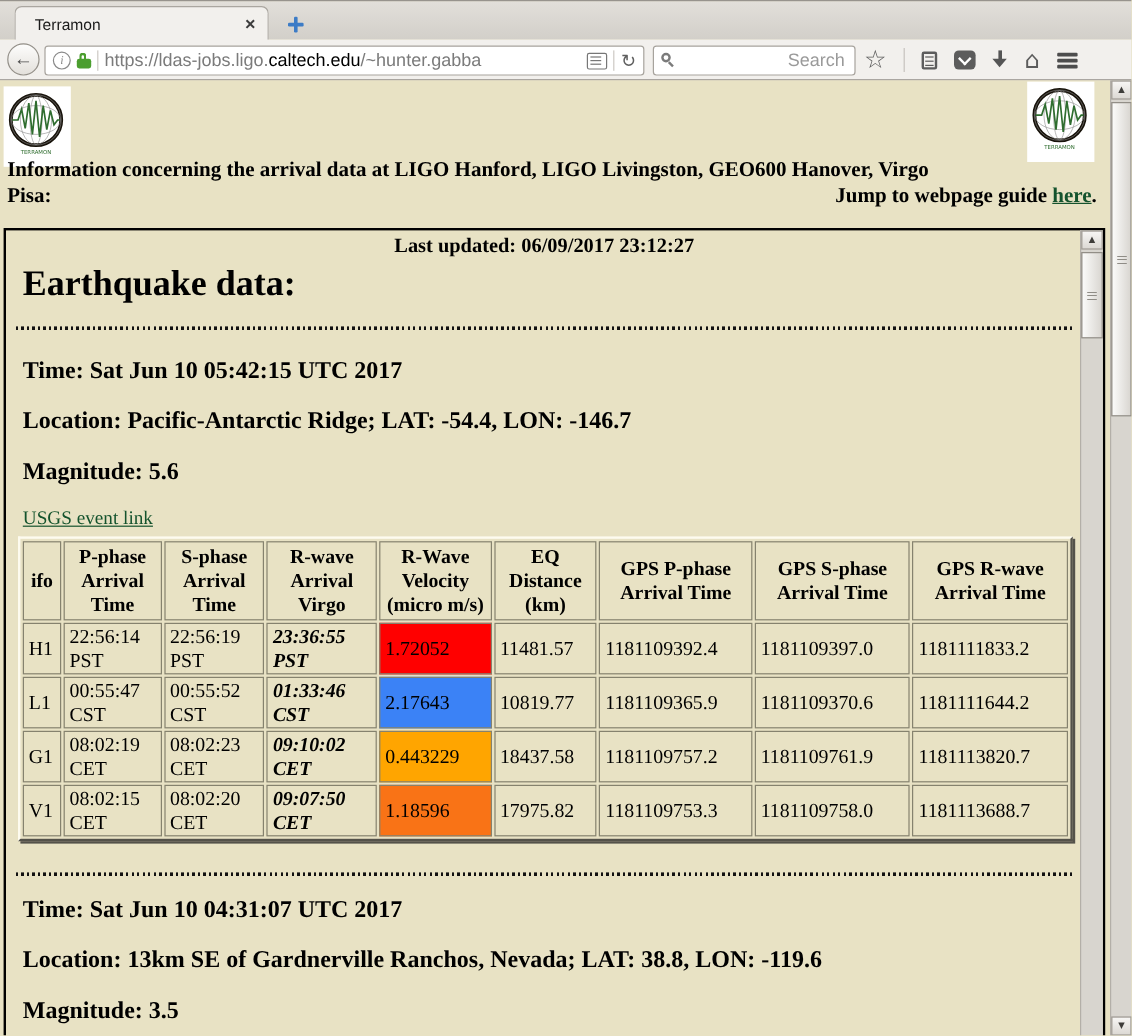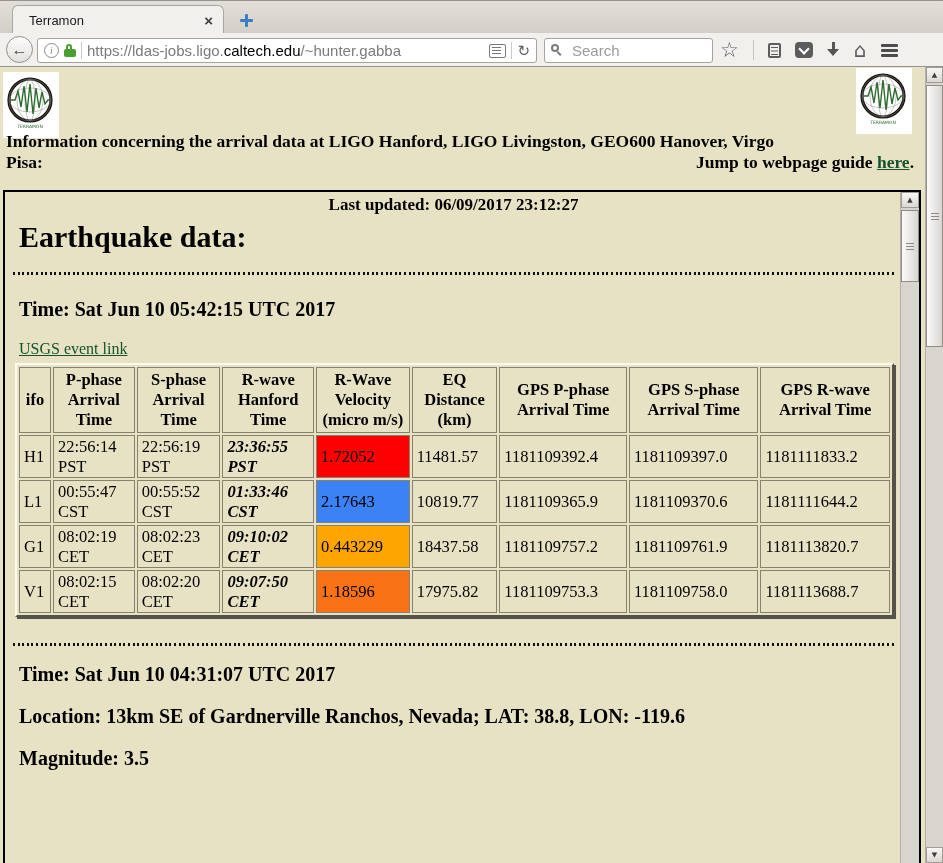--- a/index.html
+++ b/index.html
@@ -68,21 +68,21 @@
   .searchbox {
     position:absolute; left:544px; top:5px; width:169px; height:25px;
     background:#fff; border:1px solid #a7a39d; border-radius:3px; box-sizing:border-box;
     display:flex; align-items:center; padding:0 6px; gap:6px;
   }
   .mag { position:relative; width:13px; height:13px; flex:0 0 auto; }
   .mag:before { content:""; position:absolute; left:0; top:0; width:8px; height:8px; border:2px solid #7b7b7b; border-radius:50%; box-sizing:border-box; }
   .mag:after { content:""; position:absolute; left:7px; top:7px; width:5px; height:2px; background:#7b7b7b; transform:rotate(45deg); transform-origin:0 0; }
   .searchbox input {
     border:none; outline:none; flex:1; font-size:15px; color:#444;
-    font-family:"Liberation Sans", sans-serif; background:transparent; min-width:0;
+    font-family:"Liberation Sans", sans-serif; background:transparent; min-width:0;text-align:right;
   }
   .searchbox input::placeholder { color:#9a9a9a; }
   .tb-icons { position:absolute; left:720px; top:0; height:34px; display:flex; align-items:center; gap:14px; }
   .ic { color:#5c5c5c; font-family:"DejaVu Sans", sans-serif; }
   .star { font-size:21px; line-height:21px; }
   .tsep { width:1px; height:20px; background:#c6c3bd; }
   .clip { width:13px; height:15px; border:2px solid #5c5c5c; border-radius:2px; position:relative; box-sizing:border-box;}
   .clip:before { content:""; position:absolute; left:1px; top:2px; width:7px; height:1.5px; background:#5c5c5c; box-shadow:0 3.5px 0 #5c5c5c, 0 7px 0 #5c5c5c; }
   .pocket { width:18px; height:16px; background:#5c5c5c; border-radius:4px; position:relative; }
   .pocket:before { content:""; position:absolute; left:5px; top:3px; width:6px; height:6px; border-right:2px solid #fff; border-bottom:2px solid #fff; transform:rotate(45deg); }
@@ -231,29 +231,31 @@
     </div>
   </div>
 
   <div id="panel">
     <div id="panel-inner">
       <div class="lastupd">Last updated: 06/09/2017 23:12:27</div>
       <h1 class="eq">Earthquake data:</h1>
       <div class="dotted"></div>
 
       <div class="h3 h3-first">Time: Sat Jun 10 05:42:15 UTC 2017</div>
+      <div class="h3">Location: Pacific-Antarctic Ridge; LAT: -54.4, LON: -146.7</div>
+      <div class="h3">Magnitude: 5.6</div>
       <div class="usgs"><a class="lnk" href="#">USGS event link</a></div>
 
       <table class="eqt">
         <tbody>
             <tr>
           <th class="w-ifo">ifo</th>
           <th class="w-p">P-phase Arrival Time</th>
           <th class="w-s">S-phase Arrival Time</th>
-          <th class="w-r">R-wave Hanford Time</th>
+          <th class="w-r">R-wave Arrival Virgo</th>
           <th class="w-v">R-Wave Velocity (micro m/s)</th>
           <th class="w-d">EQ Distance (km)</th>
           <th class="w-gp">GPS P-phase Arrival Time</th>
           <th class="w-gs">GPS S-phase Arrival Time</th>
           <th class="w-gr">GPS R-wave Arrival Time</th>
         </tr>
         <tr>
           <td>H1</td>
           <td>22:56:14 PST</td>
           <td>22:56:19 PST</td>

